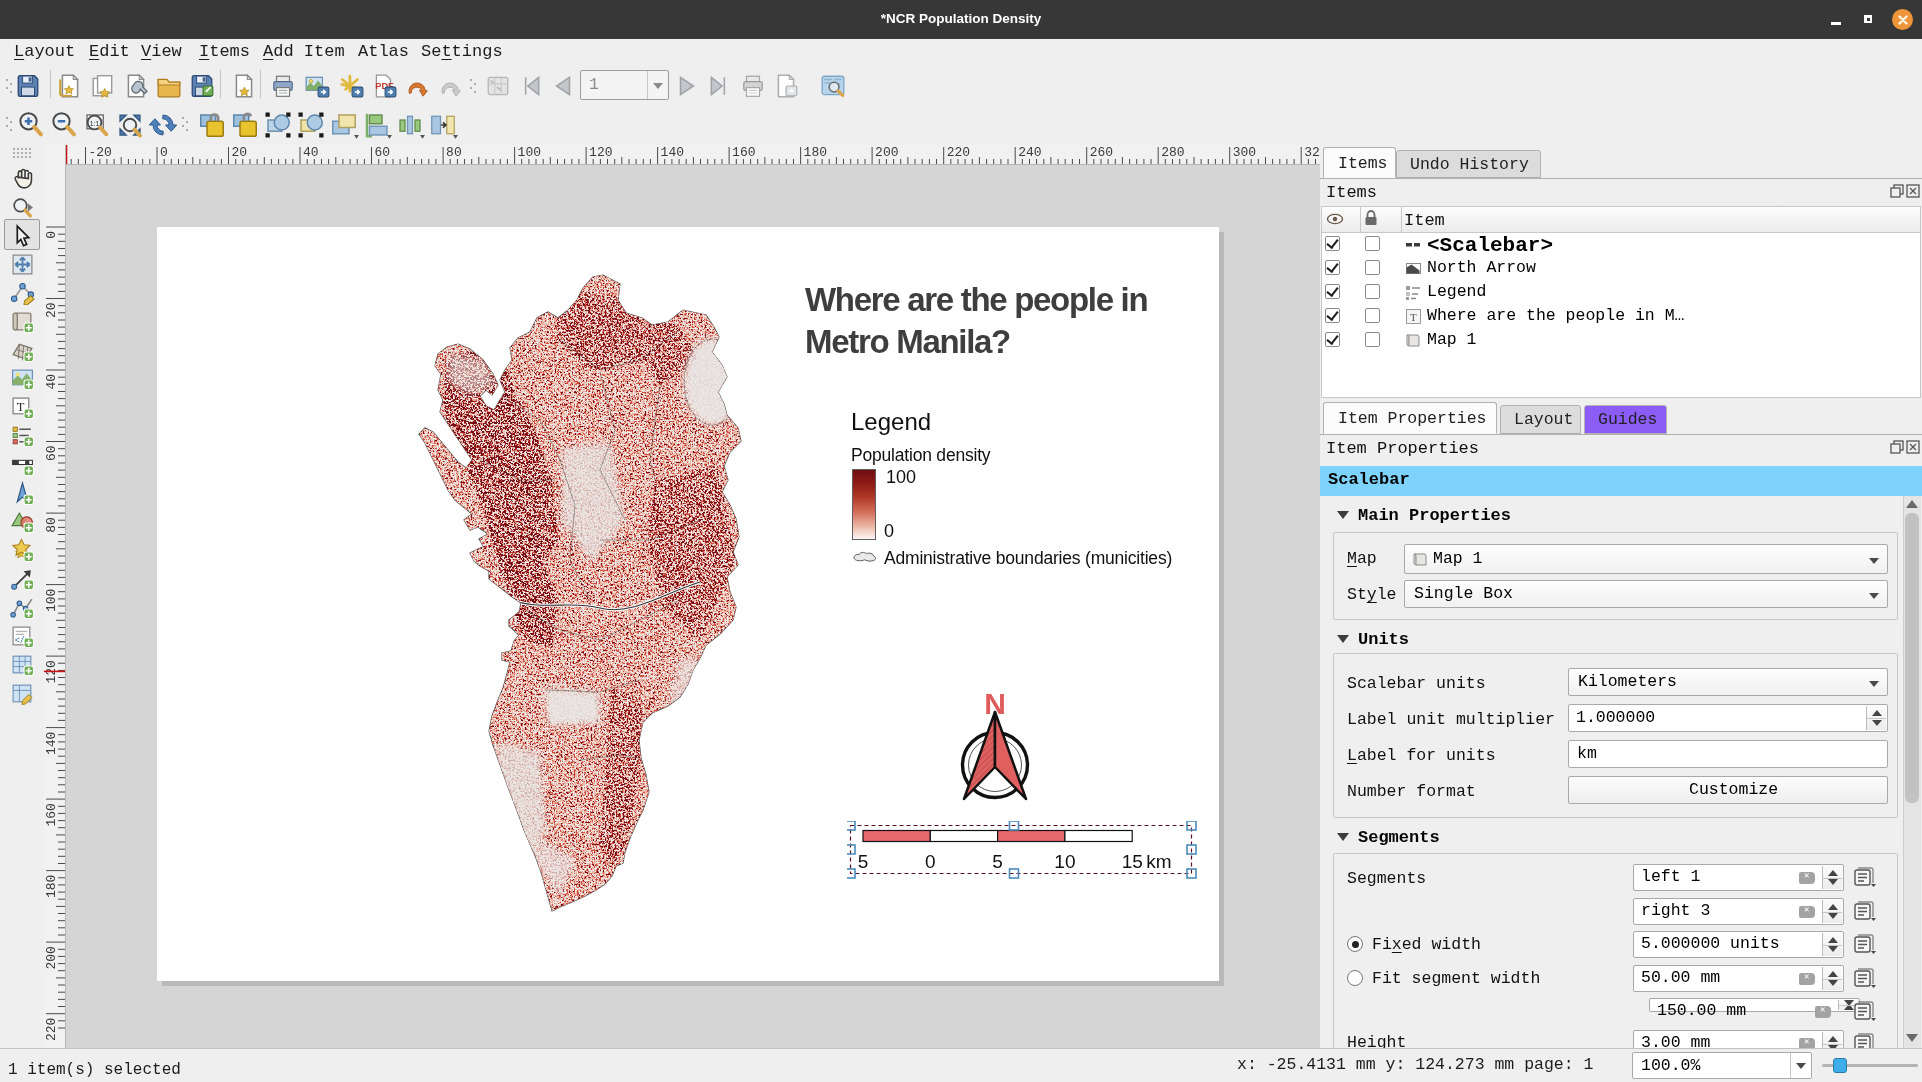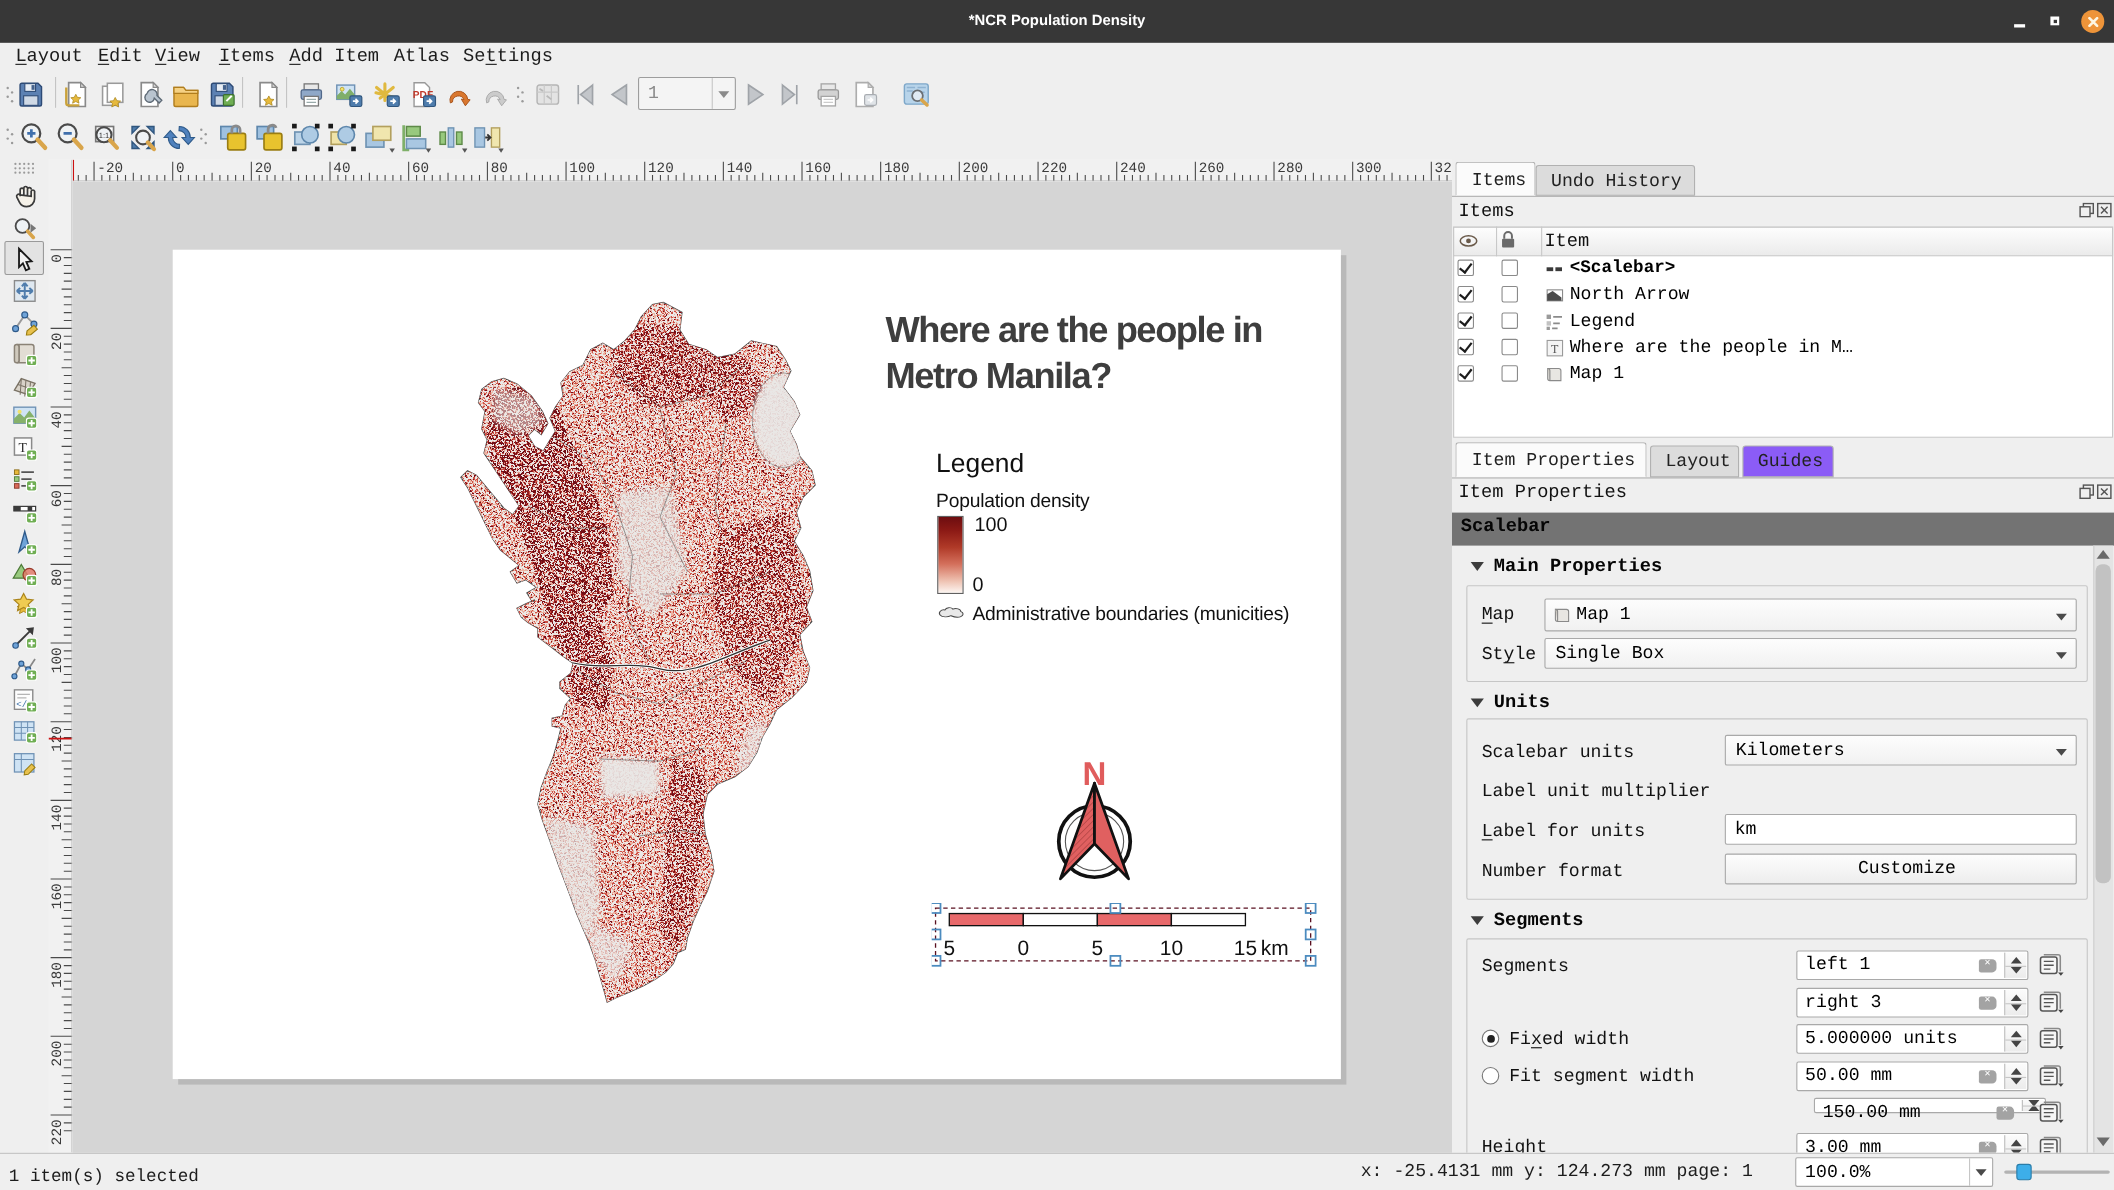--- a/index.html
+++ b/index.html
@@ -964,21 +964,21 @@
     </svg>
     <span class="abs" style="left:84px;top:66px;font-size:17px;color:#111;">Item</span>
     <div class="abs" style="left:40px;top:61px;width:1px;height:27px;background:#c8c8c8;"></div>
     <div class="abs" style="left:81px;top:61px;width:1px;height:27px;background:#c8c8c8;"></div>
     <div class="cb checked" style="left:5px;top:91px;"></div>
     <div class="cb" style="left:45px;top:91px;"></div>
     <svg class="abs" style="left:85px;top:91px;" width="17" height="17" viewBox="0 0 17 17">
       <rect x="1" y="7" width="6" height="3.5" fill="#3a3a3a"></rect>
       <rect x="9" y="7" width="6" height="3.5" fill="#3a3a3a"></rect>
     </svg>
-    <span class="abs" style="left:107px;top:89px;font-size:16px;font-weight:bold;color:#000;">&lt;Scalebar&gt;</span>
+    <span class="abs" style="left:107px;top:89px;font-size:21px;font-weight:bold;color:#000;">&lt;Scalebar&gt;</span>
     <div class="cb checked" style="left:5px;top:115px;"></div>
     <div class="cb" style="left:45px;top:115px;"></div>
     <svg class="abs" style="left:85px;top:115px;" width="17" height="17" viewBox="0 0 17 17">
       <rect x="1.5" y="3.5" width="14" height="10" fill="#fdfdfd" stroke="#8a8a8a"></rect>
       <path d="M1.5,13.5 v-6 l5,-3 8,6 v3 z" fill="#4a4a4a"></path>
     </svg>
     <span class="abs" style="left:107px;top:113px;font-size:16.5px;font-weight:normal;color:#000;">North Arrow</span>
     <div class="cb checked" style="left:5px;top:139px;"></div>
     <div class="cb" style="left:45px;top:139px;"></div>
     <svg class="abs" style="left:85px;top:139px;" width="17" height="17" viewBox="0 0 17 17">
@@ -1015,21 +1015,21 @@
     <div class="abs" style="left:0;top:288.5px;width:602px;height:1px;background:#b1b1b1;"></div>
     <span class="abs" style="left:6px;top:294px;font-size:17px;color:#111;">Item Properties</span>
     <svg class="abs" style="left:570px;top:295px;" width="14" height="14">
       <rect x="4" y="1" width="9" height="9" fill="none" stroke="#555" stroke-width="1.3"></rect>
       <rect x="1" y="4" width="9" height="9" fill="#efefef" stroke="#555" stroke-width="1.3"></rect>
     </svg>
     <svg class="abs" style="left:586px;top:295px;" width="14" height="14">
       <rect x="1" y="1" width="12" height="12" fill="none" stroke="#555" stroke-width="1.3"></rect>
       <path d="M4,4 l6,6 M10,4 l-6,6" stroke="#555" stroke-width="1.3"></path>
     </svg>
-    <div class="abs" style="left:0;top:321px;width:602px;height:30px;background:#737373;">
+    <div class="abs" style="left:0;top:321px;width:602px;height:30px;background:#7dd3fc;">
       <span class="abs" style="left:8px;top:4px;font-size:17px;font-weight:bold;color:#050505;">Scalebar</span>
     </div>
     <span class="sect" style="left:38px;top:361px;">Main Properties</span>
     <div class="gbox" style="left:13px;top:387px;width:565px;height:88px;"></div>
     <span class="plabel" style="left:27px;top:404px;"><span class="u">M</span>ap</span>
     <div class="combo" style="left:84px;top:399px;width:484px;height:30px;">
       <svg class="abs" style="left:7px;top:6px;" width="17" height="17" viewBox="0 0 17 17">
         <path d="M2,3 h10 a2,2 0 0 1 2,2 v9 h-10 a2,2 0 0 1 -2,-2 z" fill="#e8e6e2" stroke="#8a8a8a"></path>
         <path d="M2,3 a2,2 0 0 1 2,2 v9" fill="#cac6be" stroke="#8a8a8a"></path>
       </svg>
@@ -1042,20 +1042,28 @@
       <div class="carrow" style="right:8px;top:12px;"></div>
     </div>
     <span class="sect" style="left:38px;top:485px;">Units</span>
     <div class="gbox" style="left:13px;top:508px;width:565px;height:165px;"></div>
     <span class="plabel" style="left:27px;top:529px;">Scalebar units</span>
     <div class="combo" style="left:248px;top:523px;width:320px;height:28px;">
       <span class="abs" style="left:9px;top:3px;">Kilometers</span>
       <div class="carrow" style="right:8px;top:12px;"></div>
     </div>
     <span class="plabel" style="left:27px;top:565px;">Label unit multiplier</span>
+    <div class="field" style="left:248px;top:559px;width:320px;height:28px;">
+      <span class="abs" style="left:7px;top:3px;">1.000000</span>
+      <div class="spinbtns">
+        <div class="upar"></div>
+        <div class="dnar"></div>
+        <div class="abs" style="left:0;top:50%;right:0;height:1px;background:#c6c6c6;"></div>
+      </div>
+    </div>
     <span class="plabel" style="left:27px;top:601px;"><span class="u">L</span>abel for units</span>
     <div class="field" style="left:248px;top:595px;width:320px;height:28px;">
       <span class="abs" style="left:8px;top:3px;">km</span>
     </div>
     <span class="plabel" style="left:27px;top:637px;">Number format</span>
     <div class="btn" style="left:248px;top:631px;width:320px;height:28px;">
       <span class="abs" style="left:120px;top:3px;">Customize</span>
     </div>
     <span class="sect" style="left:38px;top:683px;">Segments</span>
     <div class="gbox" style="left:13px;top:708px;width:565px;height:250px;"></div>

